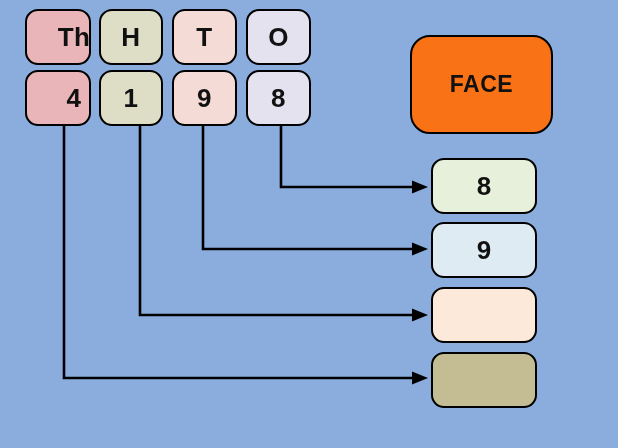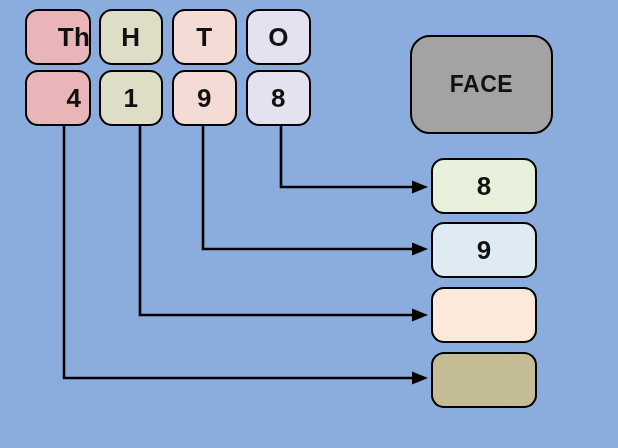--- a/index.html
+++ b/index.html
@@ -81,21 +81,21 @@
   <div class="pbox header-row col-0" style="background-color: rgb(234, 181, 184);">Th</div>
   <div class="pbox header-row col-1" style="background-color: rgb(222, 222, 198);">H</div>
   <div class="pbox header-row col-2" style="background-color: rgb(245, 219, 214);">T</div>
   <div class="pbox header-row col-3" style="background-color: rgb(229, 226, 239);">O</div>
 
   <div class="pbox digit-row col-0" style="background-color: rgb(234, 181, 184);">4</div>
   <div class="pbox digit-row col-1" style="background-color: rgb(222, 222, 198);">1</div>
   <div class="pbox digit-row col-2" style="background-color: rgb(245, 219, 214);">9</div>
   <div class="pbox digit-row col-3" style="background-color: rgb(229, 226, 239);">8</div>
 
-  <div class="facevalue" style="background-color: #a3a3a3;">
+  <div class="facevalue" style="background-color: #f97316;">
     <span>FACE</span>
   </div>
 
   <div class="answer ans-0" style="background-color: rgb(230, 240, 218);">8</div>
   <div class="answer ans-1" style="background-color: rgb(222, 235, 243);">9</div>
   <div class="answer ans-2" style="background-color: rgb(253, 233, 217);"></div>
   <div class="answer ans-3" style="background-color: rgb(196, 189, 147);"></div>
 
   <svg id="connector-layer" width="618" height="448" viewBox="0 0 618 448">
     <g stroke="#000" stroke-width="2.6" fill="none">

